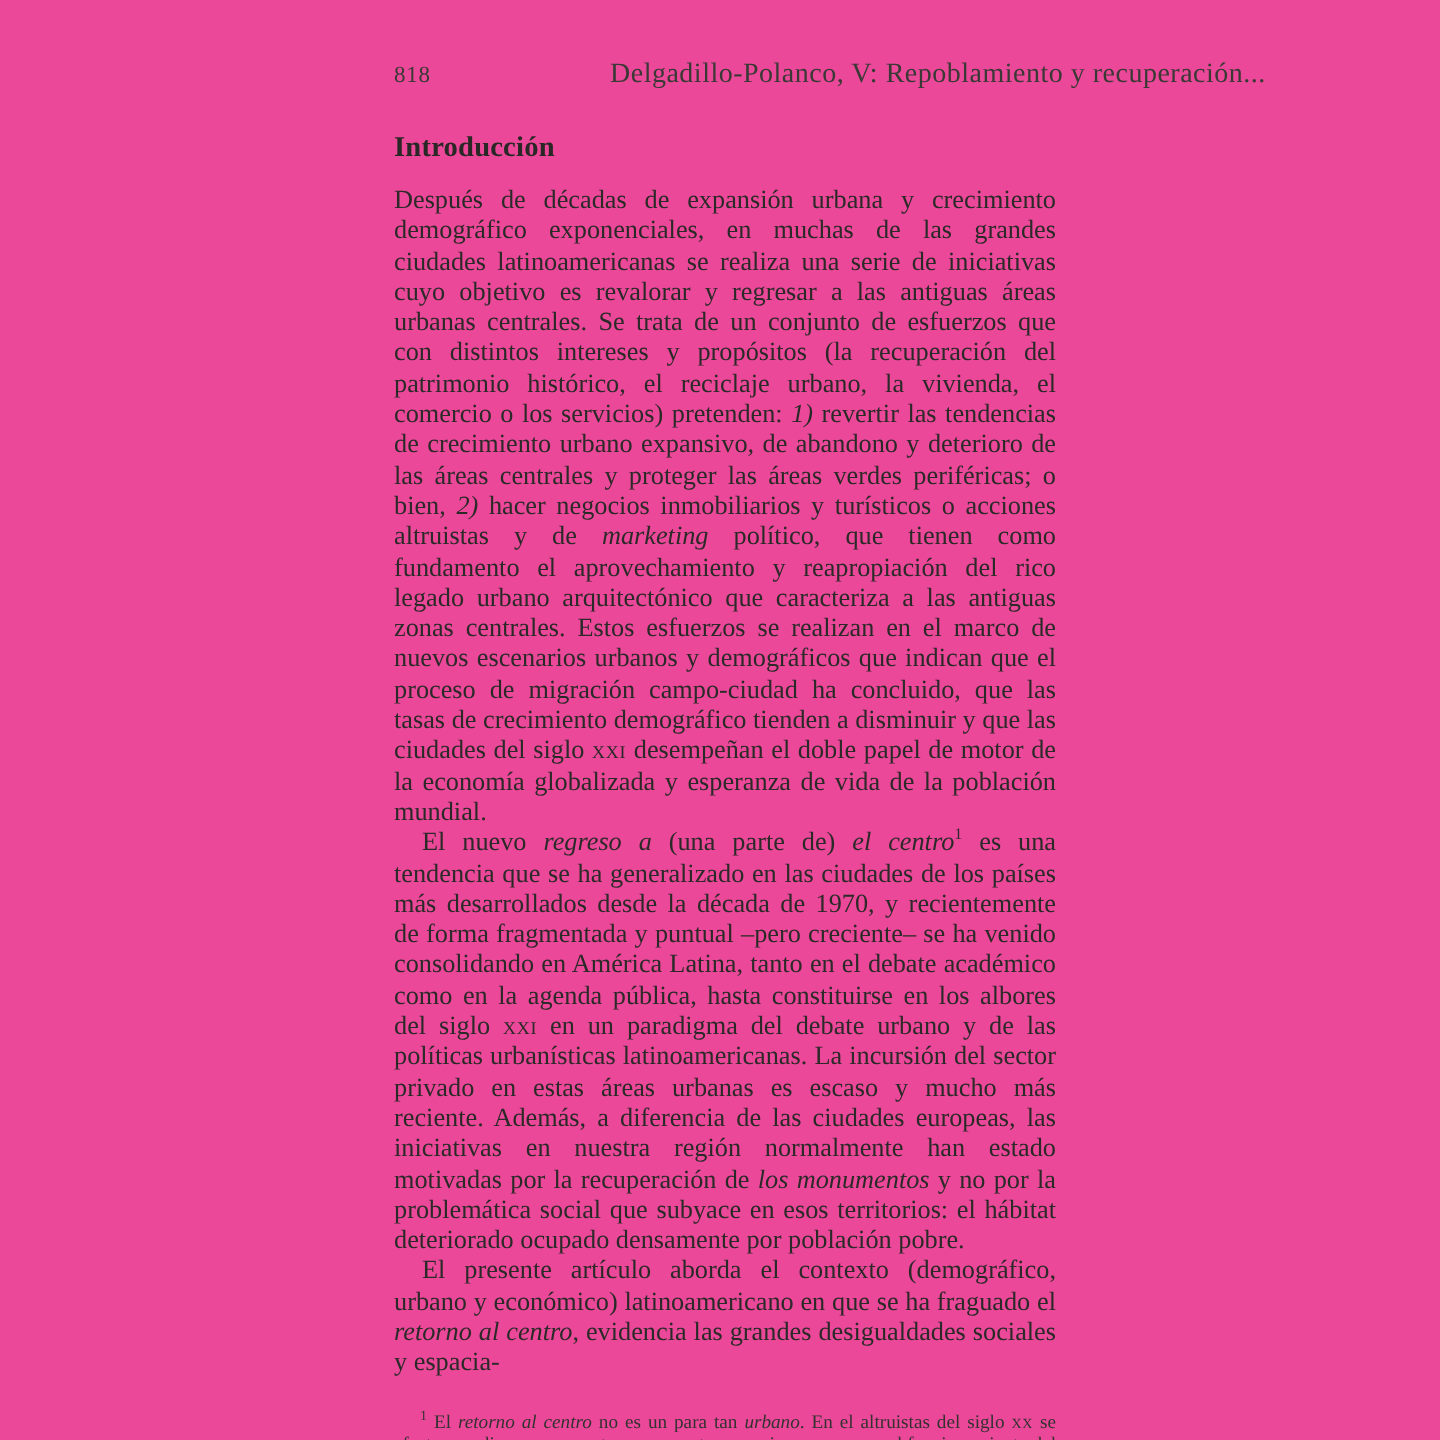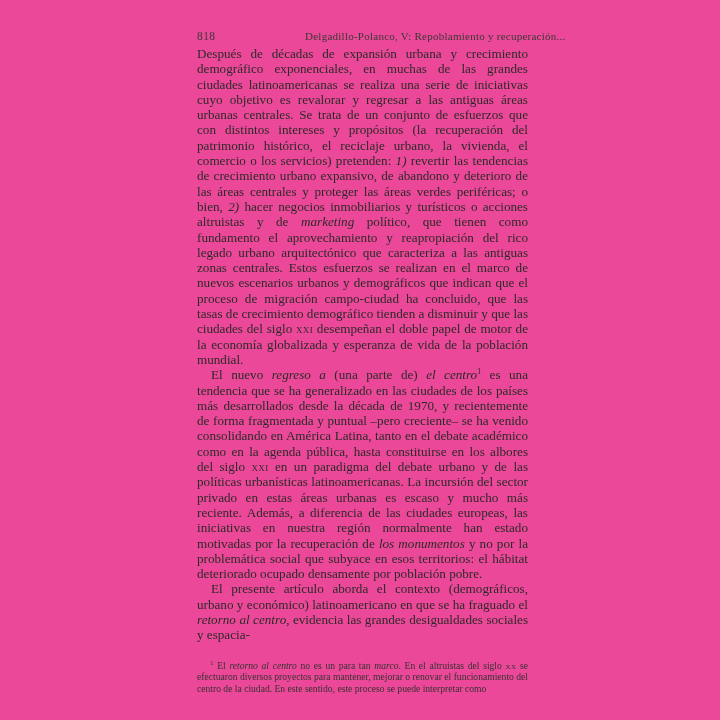--- a/index.html
+++ b/index.html
@@ -30,21 +30,21 @@
     margin-bottom: 0;
   }
   .folio {
     font-size: 11.5px;
     letter-spacing: 0.4px;
     color: #3a3936;
     width: 108px;
     flex: none;
   }
   .running-head {
-    font-size: 11px;
+    font-size: 14px;
     letter-spacing: 0.25px;
     color: #3a3936;
     white-space: nowrap;
   }
   
   .section-heading {
     font-size: 14.3px;
     color: #292826;
     margin-top: 20px;
     margin-bottom: 9px;
@@ -101,25 +101,26 @@
 <body>
 
 <div class="page">
   <div class="content">
 
     <div class="header-row">
       <span class="folio">818</span>
       <span class="running-head">Delgadillo-Polanco, V: Repoblamiento y recuperación...</span>
     </div>
 
+    <h2 class="section-heading">Introducción</h2>
 
     <p class="body-par"><span>Después de décadas de expansión urbana y crecimiento demográfico exponenciales, en muchas de las grandes ciudades latinoamericanas se realiza una serie de iniciativas cuyo objetivo es revalorar y regresar a las antiguas áreas urbanas centrales. Se trata de un conjunto de esfuerzos que con distintos intereses y propósitos (la recuperación del patrimonio histórico, el reciclaje urbano, la vivienda, el comercio o los servicios) pretenden: </span><i>1)</i><span> revertir las tendencias de crecimiento urbano expansivo, de abandono y deterioro de las áreas centrales y proteger las áreas verdes periféricas; o bien, </span><i>2)</i><span> hacer negocios inmobiliarios y turísticos o acciones altruistas y de </span><i>marketing</i><span> político, que tienen como fundamento el aprovechamiento y reapropiación del rico legado urbano arquitectónico que caracteriza a las antiguas zonas centrales. Estos esfuerzos se realizan en el marco de nuevos escenarios urbanos y demográficos que indican que el proceso de migración campo-ciudad ha concluido, que las tasas de crecimiento demográfico tienden a disminuir y que las ciudades del siglo </span><span class="sc">XXI</span><span> desempeñan el doble papel de motor de la economía globalizada y esperanza de vida de la población mundial.</span></p>
 
     <p class="body-par"><span>El nuevo </span><i>regreso a</i><span> (una parte de) </span><i>el centro</i><sup class="fn-marker">1</sup><span> es una tendencia que se ha generalizado en las ciudades de los países más desarrollados desde la década de 1970, y recientemente de forma fragmentada y puntual –pero creciente– se ha venido consolidando en América Latina, tanto en el debate académico como en la agenda pública, hasta constituirse en los albores del siglo </span><span class="sc">XXI</span><span> en un paradigma del debate urbano y de las políticas urbanísticas latinoamericanas. La incursión del sector privado en estas áreas urbanas es escaso y mucho más reciente. Además, a diferencia de las ciudades europeas, las iniciativas en nuestra región normalmente han estado motivadas por la recuperación de </span><i>los monumentos</i><span> y no por la problemática social que subyace en esos territorios: el hábitat deteriorado ocupado densamente por población pobre.</span></p>
 
-    <p class="body-par"><span>El presente artículo aborda el contexto (demográficos, urbano y económico) latinoamericano en que se ha fraguado el </span><i>retorno al centro</i><span>, evidencia las grandes desigualdades sociales y espacia-</span></p>
+    <p class="body-par"><span>El presente artículo aborda el contexto (demográfico, urbano y económico) latinoamericano en que se ha fraguado el </span><i>retorno al centro</i><span>, evidencia las grandes desigualdades sociales y espacia-</span></p>
 
     <div class="footnote-block">
-      <p class="footnote"><sup>1</sup><span> El </span><i>retorno al centro</i><span> no es un para tan </span><i>marco</i><span>. En el altruistas del siglo </span><span class="sc">XX</span><span> se efectuaron diversos proyectos para mantener, mejorar o renovar el funcionamiento del centro de la ciudad. En este sentido, este proceso se puede interpretar como </span></p>
+      <p class="footnote"><sup>1</sup><span> El </span><i>retorno al centro</i><span> no es un para tan </span><i>urbano</i><span>. En el altruistas del siglo </span><span class="sc">XX</span><span> se efectuaron diversos proyectos para mantener, mejorar o renovar el funcionamiento del centro de la ciudad. En este sentido, este proceso se puede interpretar como </span></p>
     </div>
 
   </div>
 </div>
 
 </body></html>

